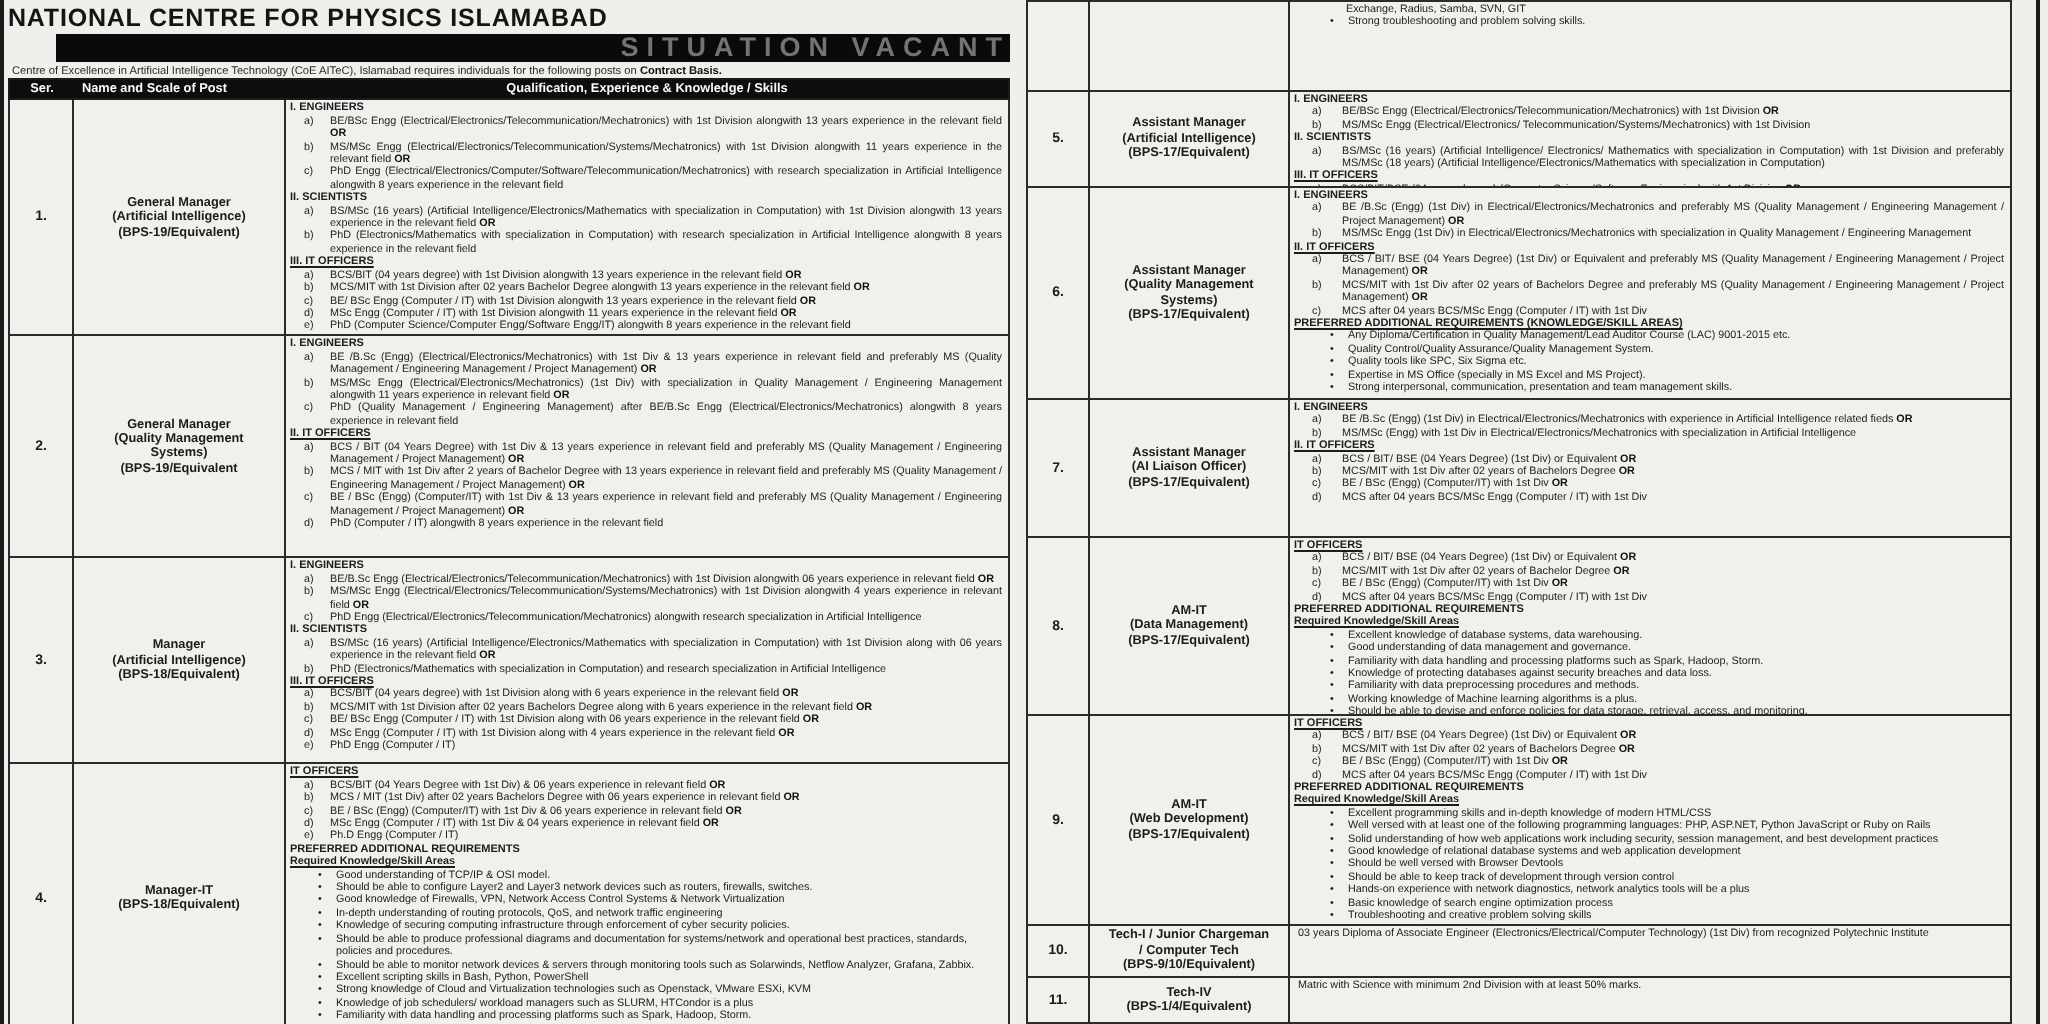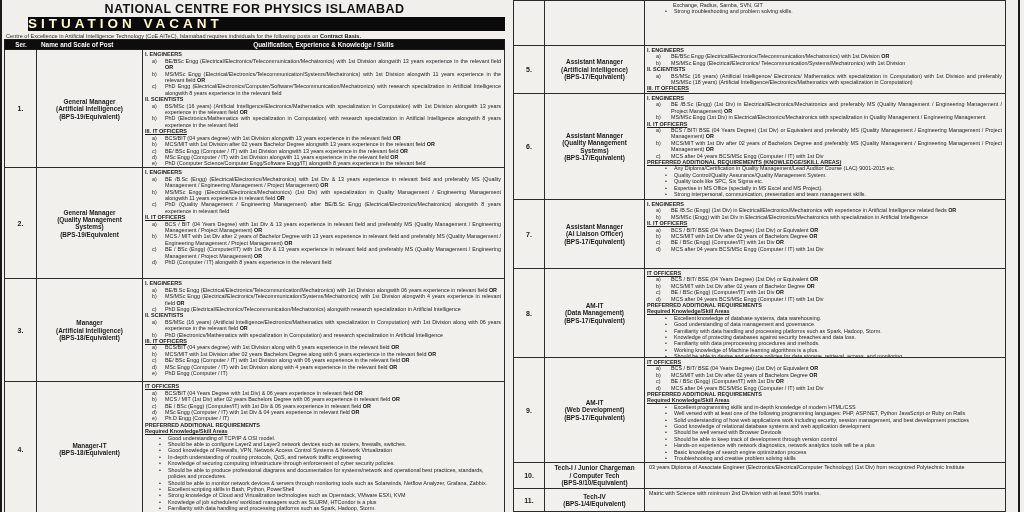--- a/index.html
+++ b/index.html
@@ -4,23 +4,23 @@
 <style>
   html,body{margin:0;padding:0;background:#e8e7e4;}
   .page{position:relative;width:1024px;height:512px;background:#f0efec;overflow:hidden;
         font-family:"Liberation Sans",sans-serif;color:#1c1c1c;}
   .page-rule-left{position:absolute;left:0;top:0;width:2px;height:512px;background:#1a1a1a;}
   .page-rule-right{position:absolute;left:1018px;top:0;width:2px;height:512px;background:#1a1a1a;}
 
   .left-col{position:absolute;left:4px;top:0;width:501px;height:512px;}
   .right-col{position:absolute;left:513px;top:0;width:493px;height:512px;}
 
-  .org{margin-top:2px;text-align:center;font-size:12.5px;font-weight:800;letter-spacing:.4px;color:#141414;}
-  .banner{margin:1px 0 0 24px;height:14px;line-height:14px;background:#0a0a0a;color:#fef9c3;
-          text-align:left;font-size:13.5px;font-weight:800;letter-spacing:4px;}
+  .org{margin-top:2px;text-align:left;font-size:12.5px;font-weight:800;letter-spacing:.4px;color:#141414;}
+  .banner{margin:1px 0 0 24px;height:14px;line-height:14px;background:#0a0a0a;color:#737373;
+          text-align:right;font-size:13.5px;font-weight:800;letter-spacing:4px;}
   .intro{margin-top:2px;font-size:5.6px;line-height:6.4px;color:#2a2a2a;padding-left:2px;}
   .intro b{color:#111;}
 
   .thead{display:flex;background:#0d0d0d;color:#fafafa;height:11px;align-items:center;
          font-size:6.4px;font-weight:700;border:1px solid #1a1a1a;box-sizing:border-box;}
   .thead .th.ser{width:32px;text-align:center;}
   .thead .th.post{width:106px;padding-left:4px;box-sizing:border-box;}
   .thead .th.qual{flex:1;text-align:center;}
 
   .tbl{border:1px solid #2b2b2b;border-top:none;box-sizing:border-box;background:#f1f0ed;}

